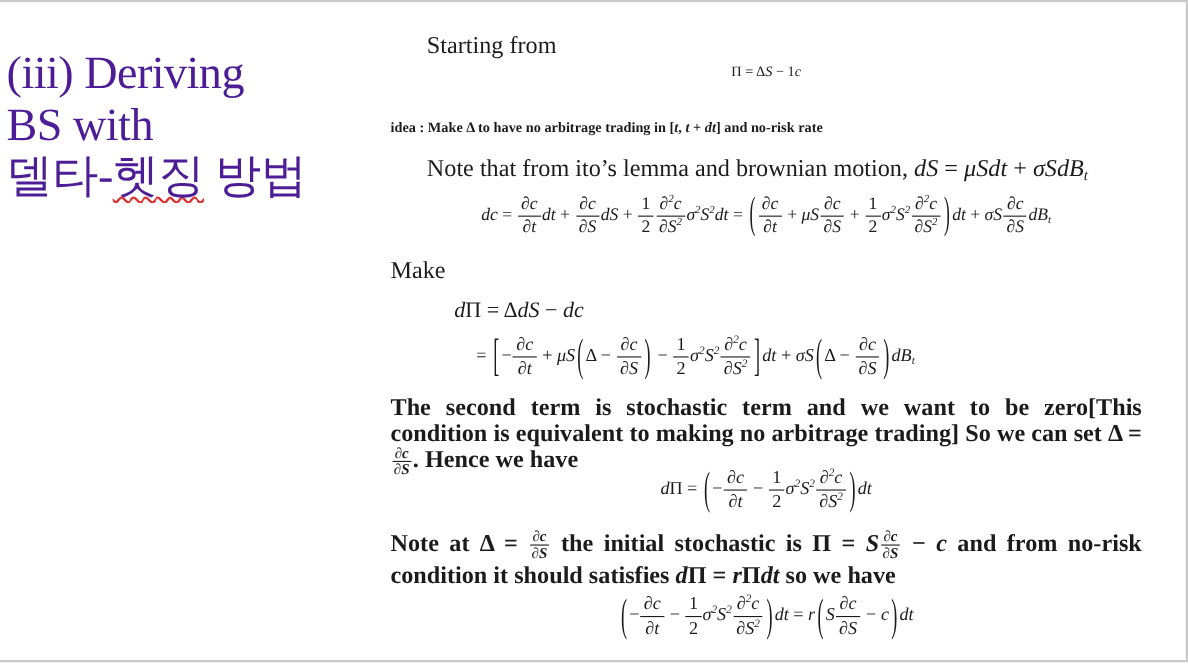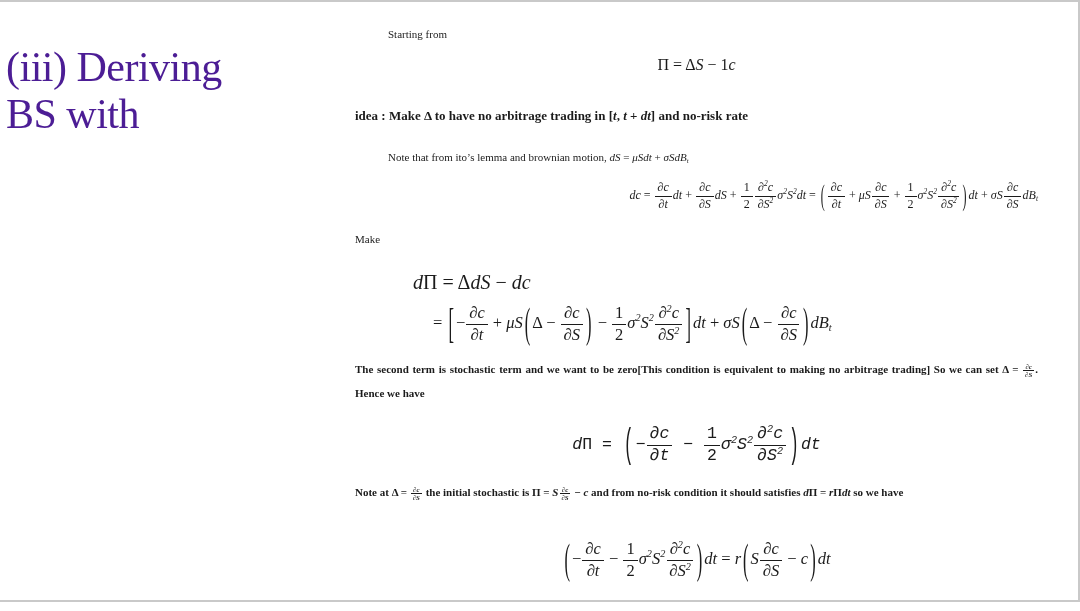--- a/index.html
+++ b/index.html
@@ -10,21 +10,21 @@
   .hl-right{position:absolute;left:1078px;top:0;width:2px;height:602px;}
 
   
   .title{position:absolute;left:6px;top:44px;font-family:Liberation Serif, serif;
          font-size:42px;line-height:47px;color:#4c1d95;letter-spacing:-0.5px;white-space:nowrap;}
   .wavy{text-decoration-line:underline;text-decoration-style:wavy;
         text-decoration-thickness:1.5px;text-underline-offset:4px;}
 
   
   .doc{position:absolute;left:355px;top:0;width:683px;height:611px;}
-  .doc-text{position:absolute;font-size:11px;line-height:1.3;}
+  .doc-text{position:absolute;font-size:22px;line-height:1.3;}
   .bold{font-weight:bold;}
   .para{width:683px;line-height:23.5px;text-align:justify;font-weight:bold;}
 
   
   .mline{white-space:nowrap;}
   .mr{font-style:normal;}
   .mi{font-style:italic;}
   .msup{font-size:0.62em;vertical-align:0.62em;line-height:0;font-style:italic;}
   .msub{font-size:0.62em;vertical-align:-0.28em;line-height:0;font-style:italic;}
   .mfrac{display:inline-flex;flex-direction:column;align-items:center;vertical-align:middle;
@@ -38,43 +38,44 @@
   .minline .mfrac .mnum{padding:0 2px 0;}
   .minline .mfrac .mden{padding:0 2px 0;}
 
   
   .eq{position:absolute;display:flex;align-items:center;justify-content:center;
       width:683px;font-size:16.5px;}
   .eq-left{justify-content:flex-start;width:auto;}
 
   
   .pos-sf{left:33px;top:27px;}
-  .pos-eq1{top:50px;height:30px;font-size:16px;}
+  .pos-eq1{top:50px;height:30px;font-size:13px;}
   .pos-idea{left:0;top:108px;font-size:13px;}
-  .pos-note{left:33px;top:150px;}
-  .pos-eq2{top:168px;height:56px;font-size:12px;justify-content:flex-end;}
+  .pos-note{left:33px;top:139px;}
+  .pos-eq2{top:168px;height:56px;font-size:16px;}
   .pos-hence{left:0;top:232px;}
   .pos-dpi1{left:58px;top:269px;font-size:20px;}
   .pos-dpi2{left:78px;top:296px;height:56px;font-size:16.5px;}
   .pos-para1{left:0;top:358px;}
-  .pos-eq4{top:417px;height:56px;font-family:Liberation Mono, monospace;}
+  .pos-eq4{top:417px;height:56px;}
   .pos-para2{left:0;top:481px;}
   .pos-eq5{top:531px;height:58px;}
 </style>
 <style>.wavy{text-decoration-color:#e03131;}</style></head>
 <body>
 
 <div class="page">
   <div class="hl-top" style="background: rgb(201, 201, 201);"></div>
   <div class="hl-right" style="background: rgb(201, 201, 201);"></div>
   <div class="hl-bottom" style="background: rgb(201, 201, 201);"></div>
 
   <div class="title">
     <div><span>(iii) Deriving</span></div>
     <div><span>BS with</span></div>
+    <div><span>델타-</span><span class="wavy">헷징</span><span> 방법</span></div>
   </div>
 
   <div class="doc">
     <div class="doc-text pos-sf"><span>Starting from</span></div>
     <div class="eq pos-eq1">
         <span class="mline"><span class="mr">Π = Δ</span><span class="mi">S</span><span class="mr"> − 1</span><span class="mi">c</span></span>
       </div>
     <div class="doc-text bold pos-idea"><span>idea : Make Δ to have no arbitrage trading in </span><span class="minline"><span class="mr">[</span><span class="mi">t</span><span class="mr">, </span><span class="mi">t</span><span class="mr"> + </span><span class="mi">dt</span><span class="mr">]</span></span><span> and no-risk rate</span></div>
     <div class="doc-text pos-note"><span>Note that from ito’s lemma and brownian motion, </span><span class="minline"><span class="mi">dS</span><span class="mr"> = </span><span class="mi">μSdt</span><span class="mr"> + </span><span class="mi">σSdB</span><span class="msub">t</span></span></div>
     <div class="eq pos-eq2">

